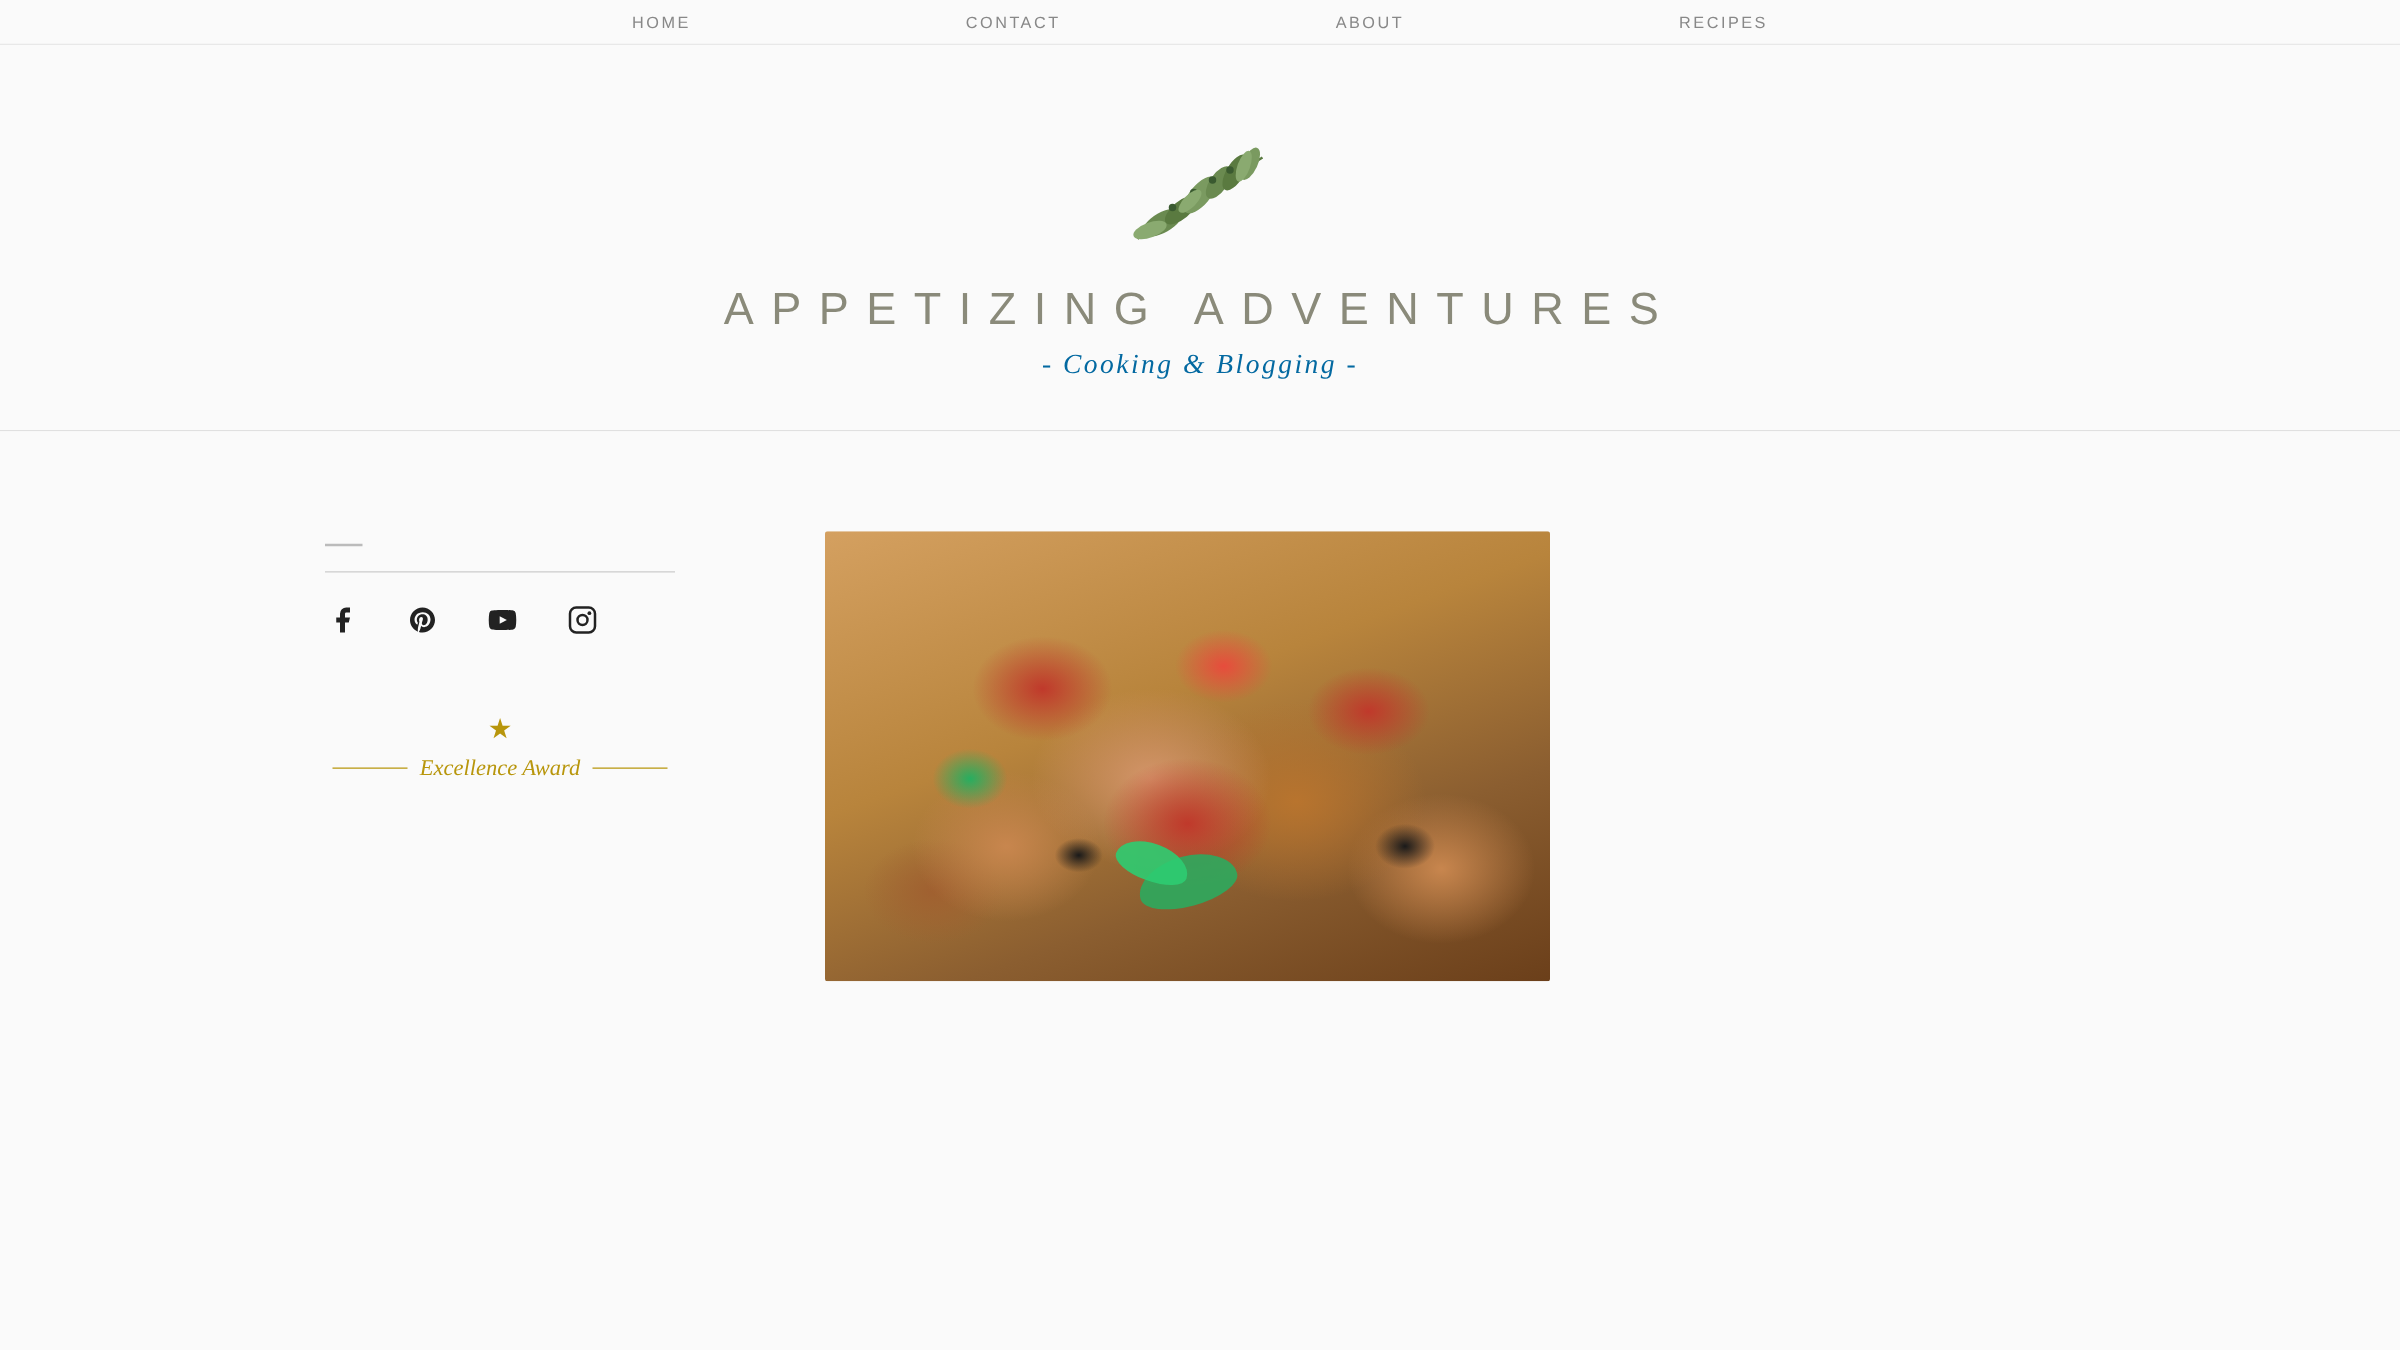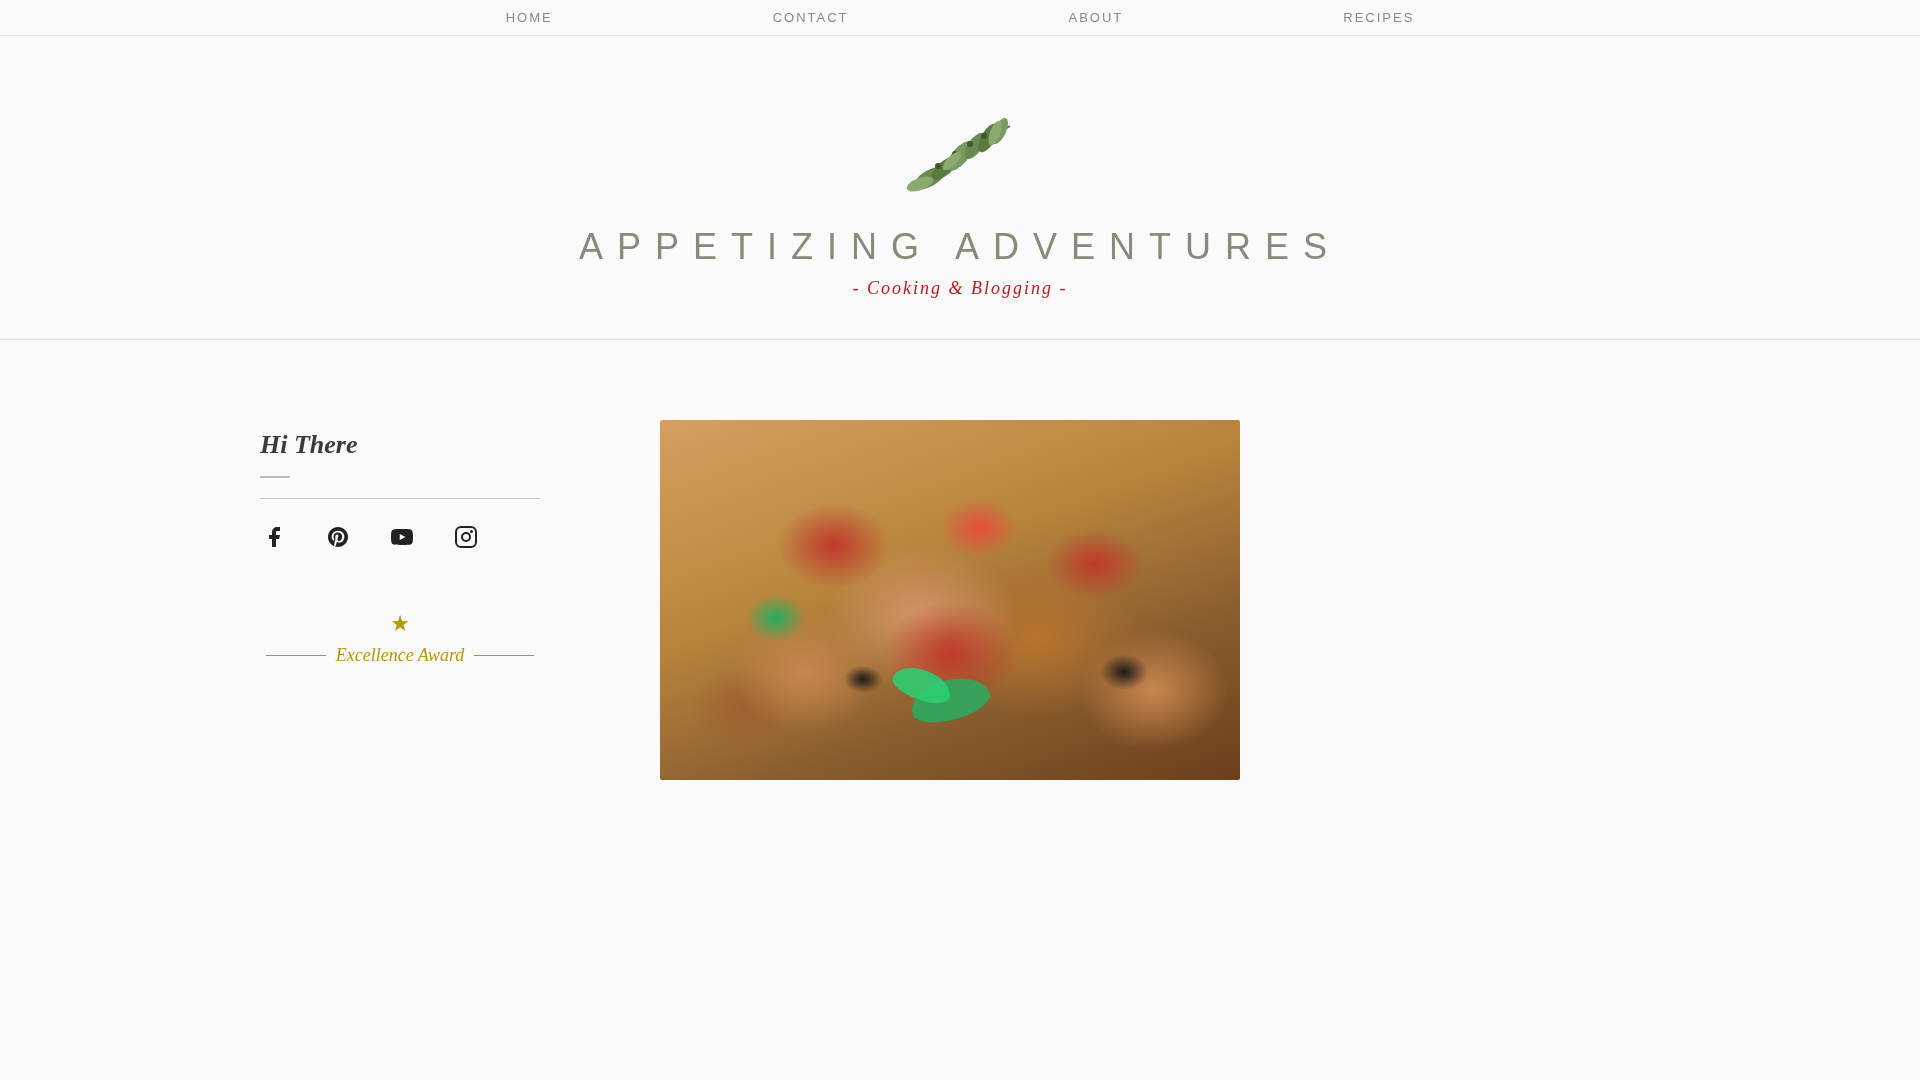--- a/index.html
+++ b/index.html
@@ -58,22 +58,22 @@
       font-size: 36px;
       letter-spacing: 14px;
       color: #8a8a7a;
       font-weight: 300;
       margin-bottom: 10px;
     }
 
     .hero-subtitle {
       font-family: Georgia, serif;
       font-style: italic;
-      font-size: 18px;
-      color: #b91c1c;
+      font-size: 22px;
+      color: #0369a1;
       letter-spacing: 2px;
     }
 
     
     .section-divider {
       width: 100%;
       height: 1px;
       background: #e0e0e0;
       margin: 0;
     }
@@ -274,21 +274,20 @@
 
   <h1 class="hero-title">APPETIZING  ADVENTURES</h1>
   <p class="hero-subtitle">- Cooking &amp; Blogging -</p>
 </section>
 
 <div class="section-divider"></div>
 
 <div class="main-content">
 
   <div class="left-column">
-    <h2 class="hi-there">Hi There</h2>
     <div class="hi-divider"></div>
 
     <div class="social-divider"></div>
 
     <div class="social-icons">
 
       <div class="social-icon">
         <svg viewBox="0 0 24 24" xmlns="http://www.w3.org/2000/svg">
           <path d="M18 2h-3a5 5 0 0 0-5 5v3H7v4h3v8h4v-8h3l1-4h-4V7a1 1 0 0 1 1-1h3z"></path>
         </svg>

